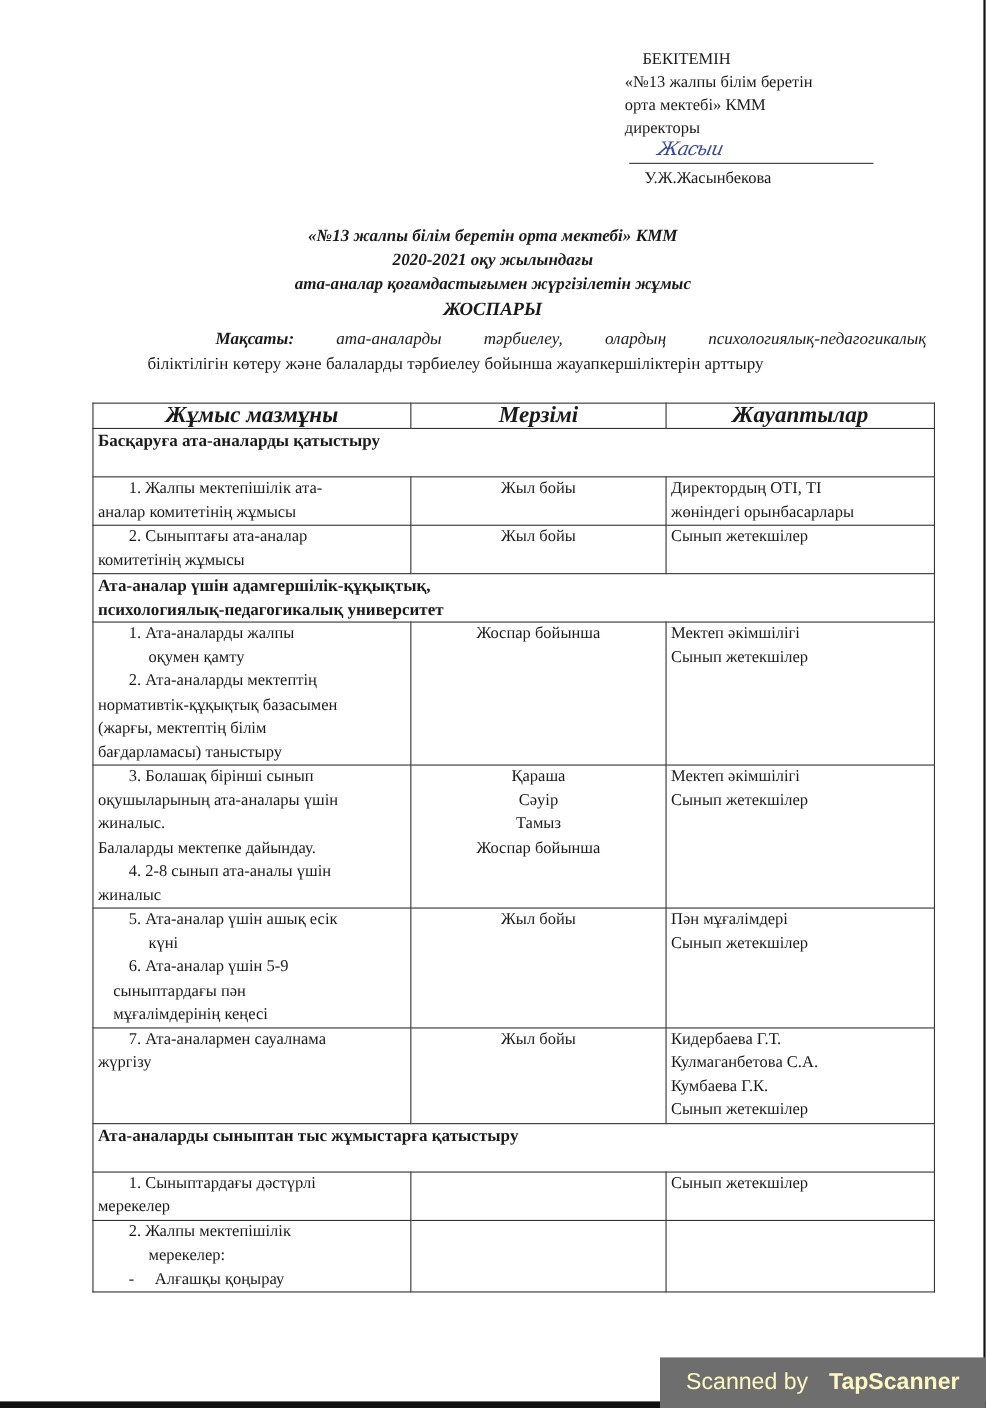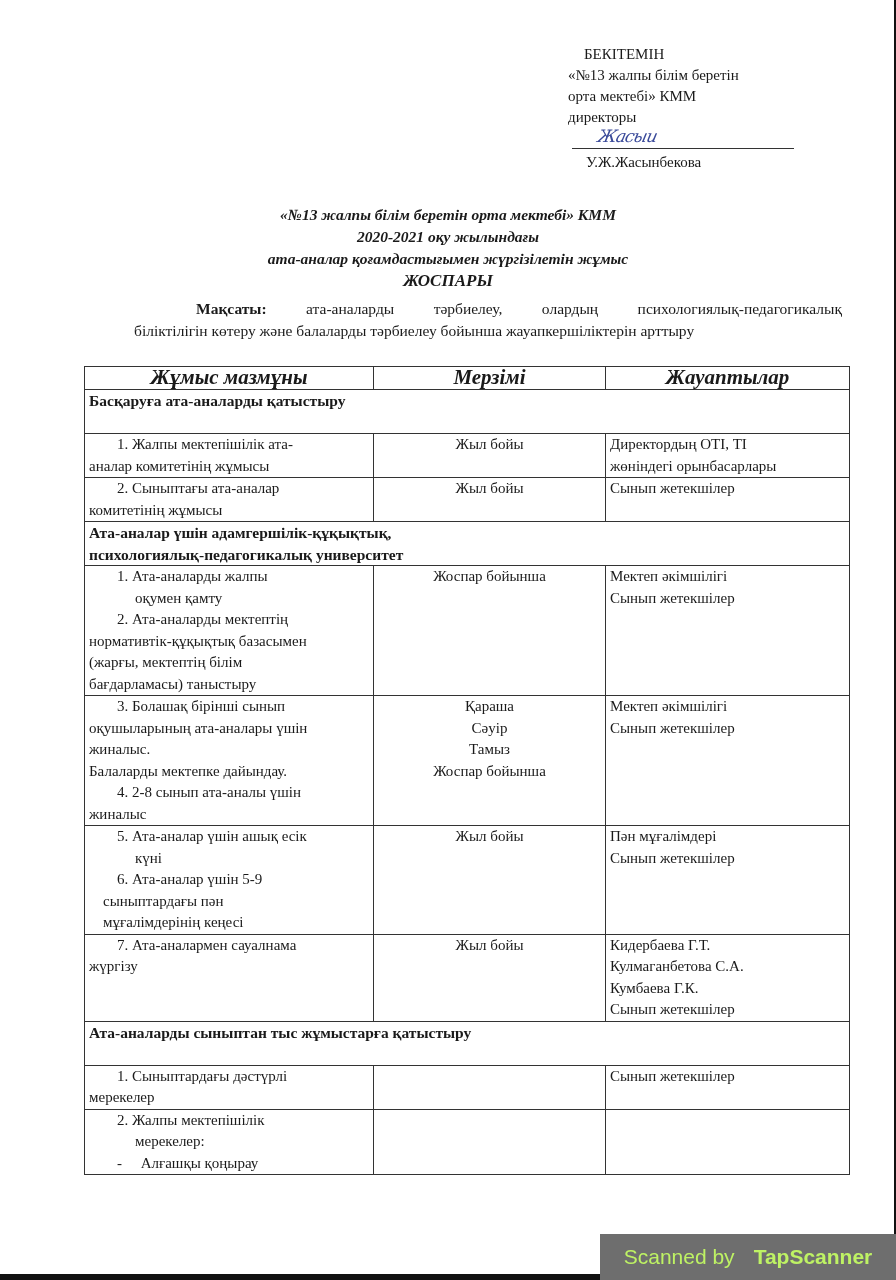--- a/index.html
+++ b/index.html
@@ -28,21 +28,21 @@
   .titles {
     position:absolute; left:0; top:204px; width:896px; text-align:center;
     font-style:italic; font-weight:bold; font-size:15.5px; line-height:22px;
   }
   .titles .big { font-size:17px; }
   .goal {
     position:absolute; left:134px; top:298px; width:708px;
     font-size:15.5px; line-height:22px; text-align:justify;
   }
   .goal .lbl { font-weight:bold; padding-left:62px; }
-  .goal .l1 { text-align:justify; text-align-last:justify; }
+  .goal .l1 { text-align:justify; text-align-last:justify;font-style:italic; }
 
   table.plan {
     position:absolute; left:84px; top:366px; width:765px;
     border-collapse:collapse; table-layout:fixed;
     font-size:15px; line-height:21.5px;
   }
   table.plan td, table.plan th { border:1px solid #333; vertical-align:top; padding:0 4px; }
   table.plan th { font-style:italic; font-weight:bold; height:22px; text-align:center; font-size:21px; }
   table.plan col.c1 { width:289px; }
   table.plan col.c2 { width:232px; }
@@ -51,21 +51,21 @@
   td.section.pad { height:43px; }
   td.center { text-align:center; }
   td.mid { vertical-align:middle; }
   .item { display:block; }
   .ind { padding-left:28px; }
   .ind2 { padding-left:46px; }
   .ind3 { padding-left:14px; }
 
   .watermark {
     position:absolute; left:600px; top:1234px; width:296px; height:46px;
-    background:#6e6e6e; color:#bef264;
+    background:#6e6e6e; color:#fef9c3;
     font-family:"Liberation Sans","DejaVu Sans",sans-serif;
     font-size:21px; display:flex; align-items:center; justify-content:center;
   }
   .watermark b { margin-left:19px; }
 </style>
 </head>
 <body>
 
 <div class="right-edge"></div>
 <div class="bottom-edge"></div>

